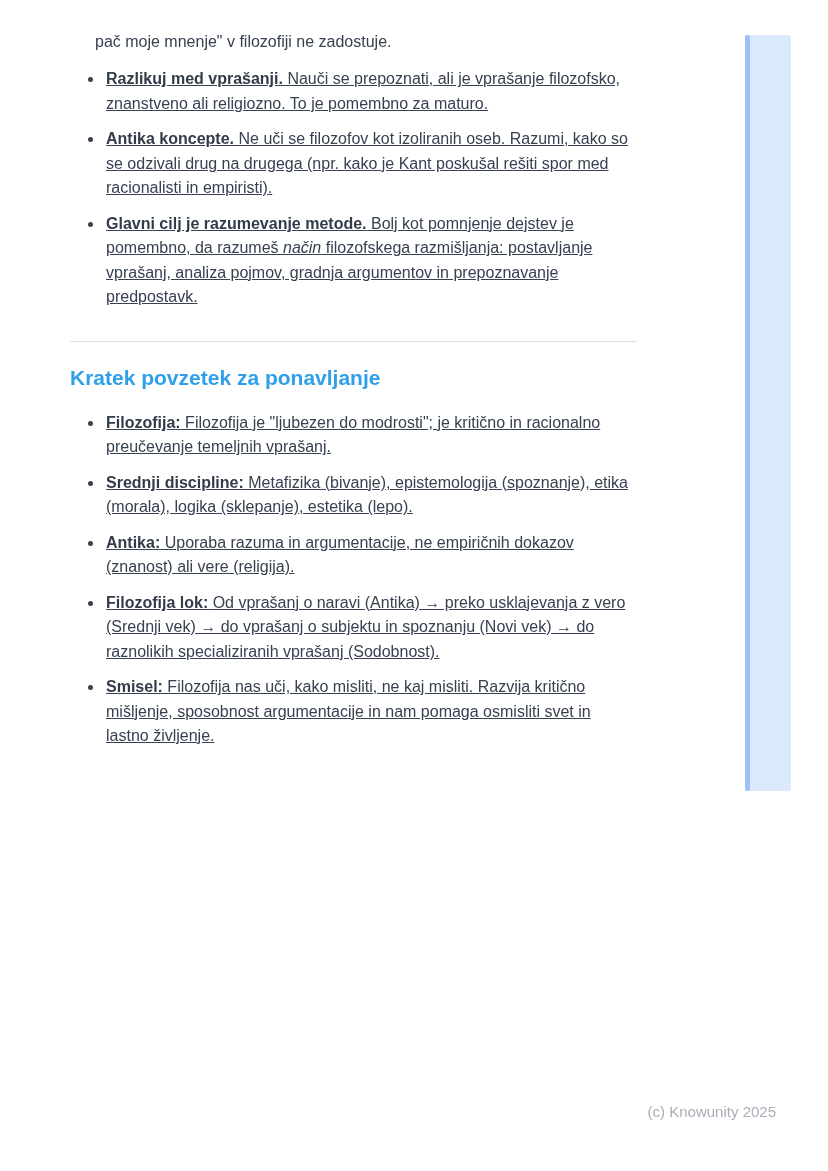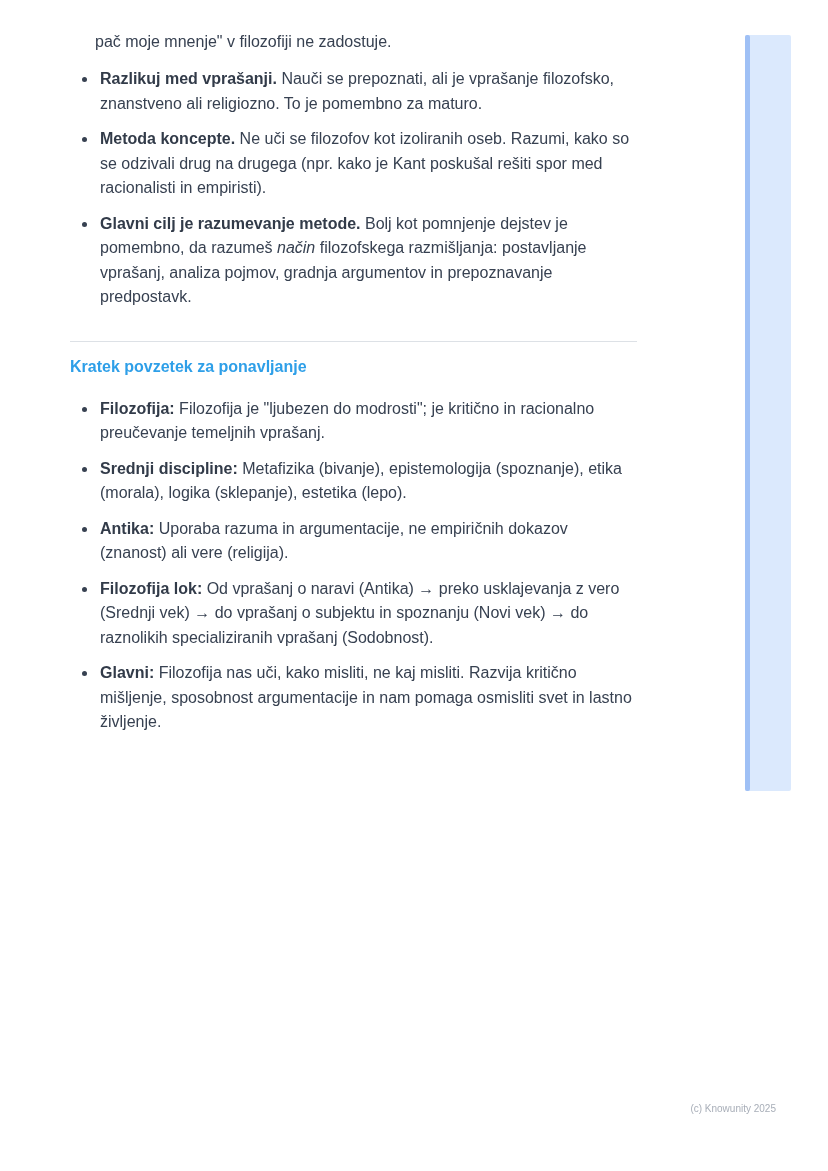--- a/index.html
+++ b/index.html
@@ -21,42 +21,43 @@
     top: 30px;
     width: 567px;
     color: #374151;
     font-size: 16px;
     line-height: 1.53;
   }
   .carryover {
     margin: 0 0 13px 25px;
   }
   ul.blist {
-    margin: 3px;
+    margin: 9px;
     padding: 0 0 0 25px;
     list-style: disc;
+    text-decoration: underline;
   }
   ul.blist li {
     margin: 0 0 11px 0;
     padding-left: 2px;
   }
   ul.blist li::marker {
     color: #374151;
     font-size: 15px;
   }
   strong { font-weight: 700; color: #323b49; }
   em { font-style: italic; }
   hr.divider {
     border: none;
     border-top: 1px solid #dde1e6;
     margin: 31px 0 0 0;
   }
   h2.section-heading {
-    margin: 15px 0 21px 0;
-    font-size: 16px;
+    margin: 23px 0 21px 0;
+    font-size: 21px;
     line-height: 1.2;
     font-weight: 700;
     color: #2e9fe8;
   }
   .strip {
     position: absolute;
     left: 745px;
     top: 35px;
     width: 46px;
     height: 756px;
@@ -69,39 +70,39 @@
     top: 0;
     width: 5px;
     height: 100%;
     background: #9fc0f5;
     border-radius: 2px;
   }
   .footer {
     position: absolute;
     right: 52px;
     top: 1103px;
-    font-size: 10px;
+    font-size: 15px;
     color: #a8aeb8;
   }
 </style>
 </head>
 <body>
 
 <div class="page">
 
   <main class="content">
 
     <p class="carryover">pač moje mnenje" v filozofiji ne zadostuje.</p>
 
     <ul class="blist">
       <li>
         <strong>Razlikuj med vprašanji.</strong><span> Nauči se prepoznati, ali je vprašanje filozofsko, znanstveno ali religiozno. To je pomembno za maturo.</span>
       </li>
       <li>
-        <strong>Metoda koncepte.</strong><span> Ne uči se filozofov kot izoliranih oseb. Razumi, kako so se odzivali drug na drugega (npr. kako je Kant poskušal rešiti spor med racionalisti in empiristi).</span>
+        <strong>Antika koncepte.</strong><span> Ne uči se filozofov kot izoliranih oseb. Razumi, kako so se odzivali drug na drugega (npr. kako je Kant poskušal rešiti spor med racionalisti in empiristi).</span>
       </li>
       <li>
         <strong>Glavni cilj je razumevanje metode.</strong><span> Bolj kot pomnjenje dejstev je pomembno, da razumeš </span><em>način</em><span> filozofskega razmišljanja: postavljanje vprašanj, analiza pojmov, gradnja argumentov in prepoznavanje predpostavk.</span>
       </li>
     </ul>
 
     <hr class="divider">
 
     <h2 class="section-heading">Kratek povzetek za ponavljanje</h2>
 
@@ -112,21 +113,21 @@
       <li>
         <strong>Srednji discipline:</strong><span> Metafizika (bivanje), epistemologija (spoznanje), etika (morala), logika (sklepanje), estetika (lepo).</span>
       </li>
       <li>
         <strong>Antika:</strong><span> Uporaba razuma in argumentacije, ne empiričnih dokazov (znanost) ali vere (religija).</span>
       </li>
       <li>
         <strong>Filozofija lok:</strong><span> Od vprašanj o naravi (Antika) → preko usklajevanja z vero (Srednji vek) → do vprašanj o subjektu in spoznanju (Novi vek) → do raznolikih specializiranih vprašanj (Sodobnost).</span>
       </li>
       <li>
-        <strong>Glavni:</strong><span> Filozofija nas uči, kako misliti, ne kaj misliti. Razvija kritično mišljenje, sposobnost argumentacije in nam pomaga osmisliti svet in lastno življenje.</span>
+        <strong>Smisel:</strong><span> Filozofija nas uči, kako misliti, ne kaj misliti. Razvija kritično mišljenje, sposobnost argumentacije in nam pomaga osmisliti svet in lastno življenje.</span>
       </li>
     </ul>
 
   </main>
 
   <div class="strip">
     <div class="thumb"></div>
   </div>
 
   <div class="footer">(c) Knowunity 2025</div>

